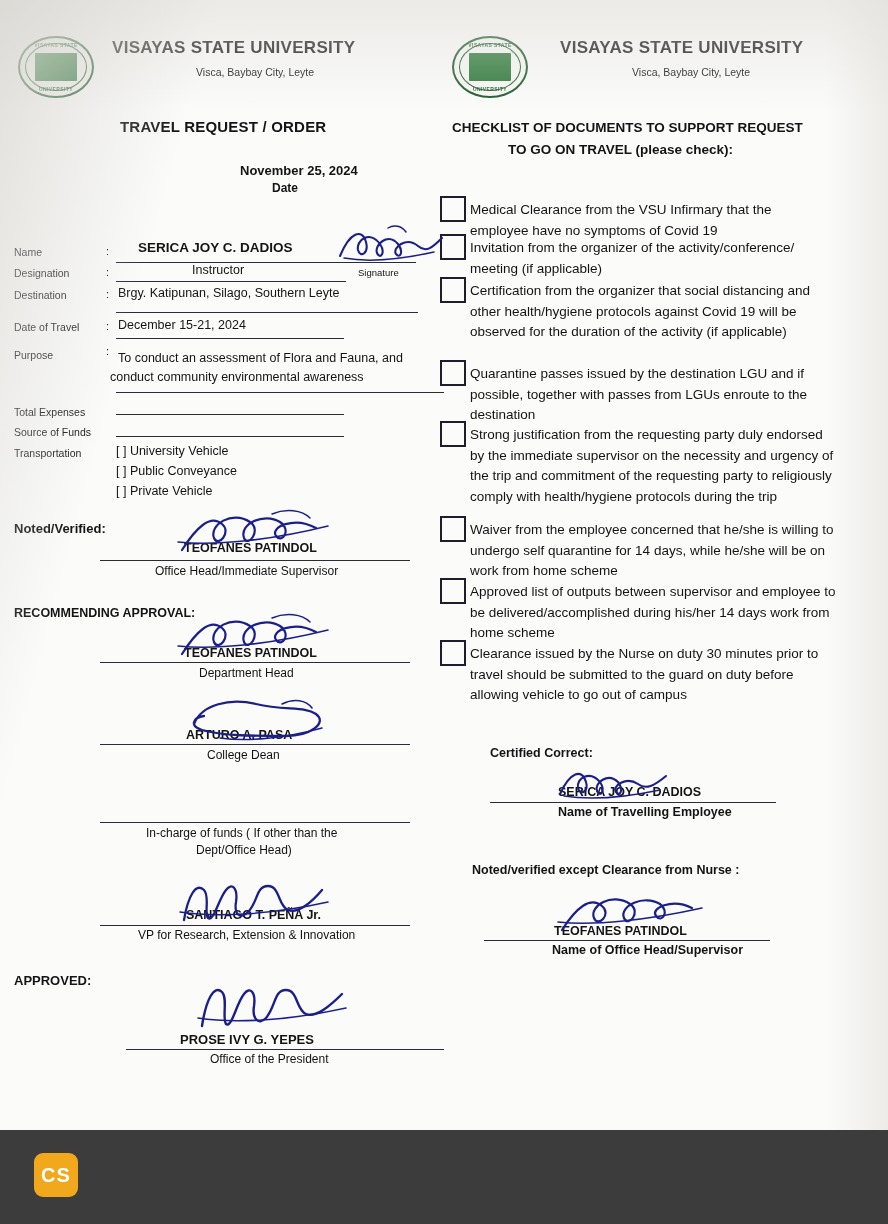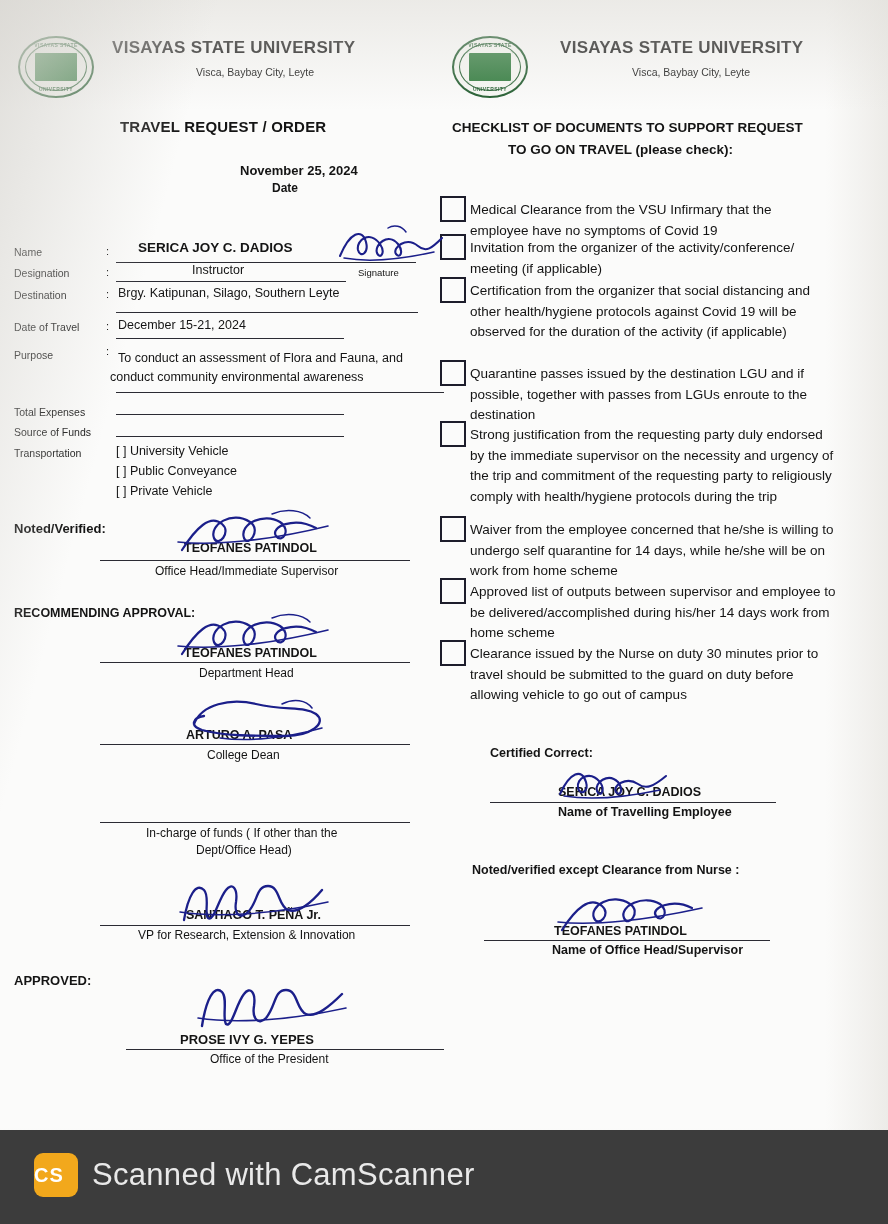--- a/index.html
+++ b/index.html
@@ -88,20 +88,21 @@
   .cs-logo {
     position: absolute;
     left: 34px; top: 1153px;
     width: 44px; height: 44px;
     border-radius: 9px;
     background: #f2a81c;
     color: #ffffff;
     font-weight: bold;
     font-size: 20px;
     line-height: 44px;
+    text-align: center;
     letter-spacing: 1px;
   }
   .cs-text {
     position: absolute;
     left: 92px; top: 1157px;
     font-size: 31px;
     color: #e9e9e9;
     letter-spacing: .3px;
   }
   .checkitem { position: absolute; font-size: 13.5px; color: #141414; line-height: 20.5px; }
@@ -312,14 +313,13 @@
     <svg width="150" height="46" viewBox="0 0 150 46">
       <path d="M6 40 C20 18, 34 6, 46 16 C56 24, 42 38, 38 28 C33 16, 56 2, 74 14 C86 22, 72 38, 68 28 C63 16, 88 4, 104 14 C114 21, 106 34, 100 26 C94 18, 116 8, 136 18" stroke-width="2.2"></path>
       <path d="M2 32 C38 36, 92 30, 146 18" stroke-width="1.6"></path>
     </svg>
   </div>
 
   <div class="scan-shade"></div>
 
   <div class="cs-bar"></div>
   <div class="cs-logo">CS</div>
-  <div class="cs-text">Scanned with CamScanner</div>
 </div>
 
 </body></html>

